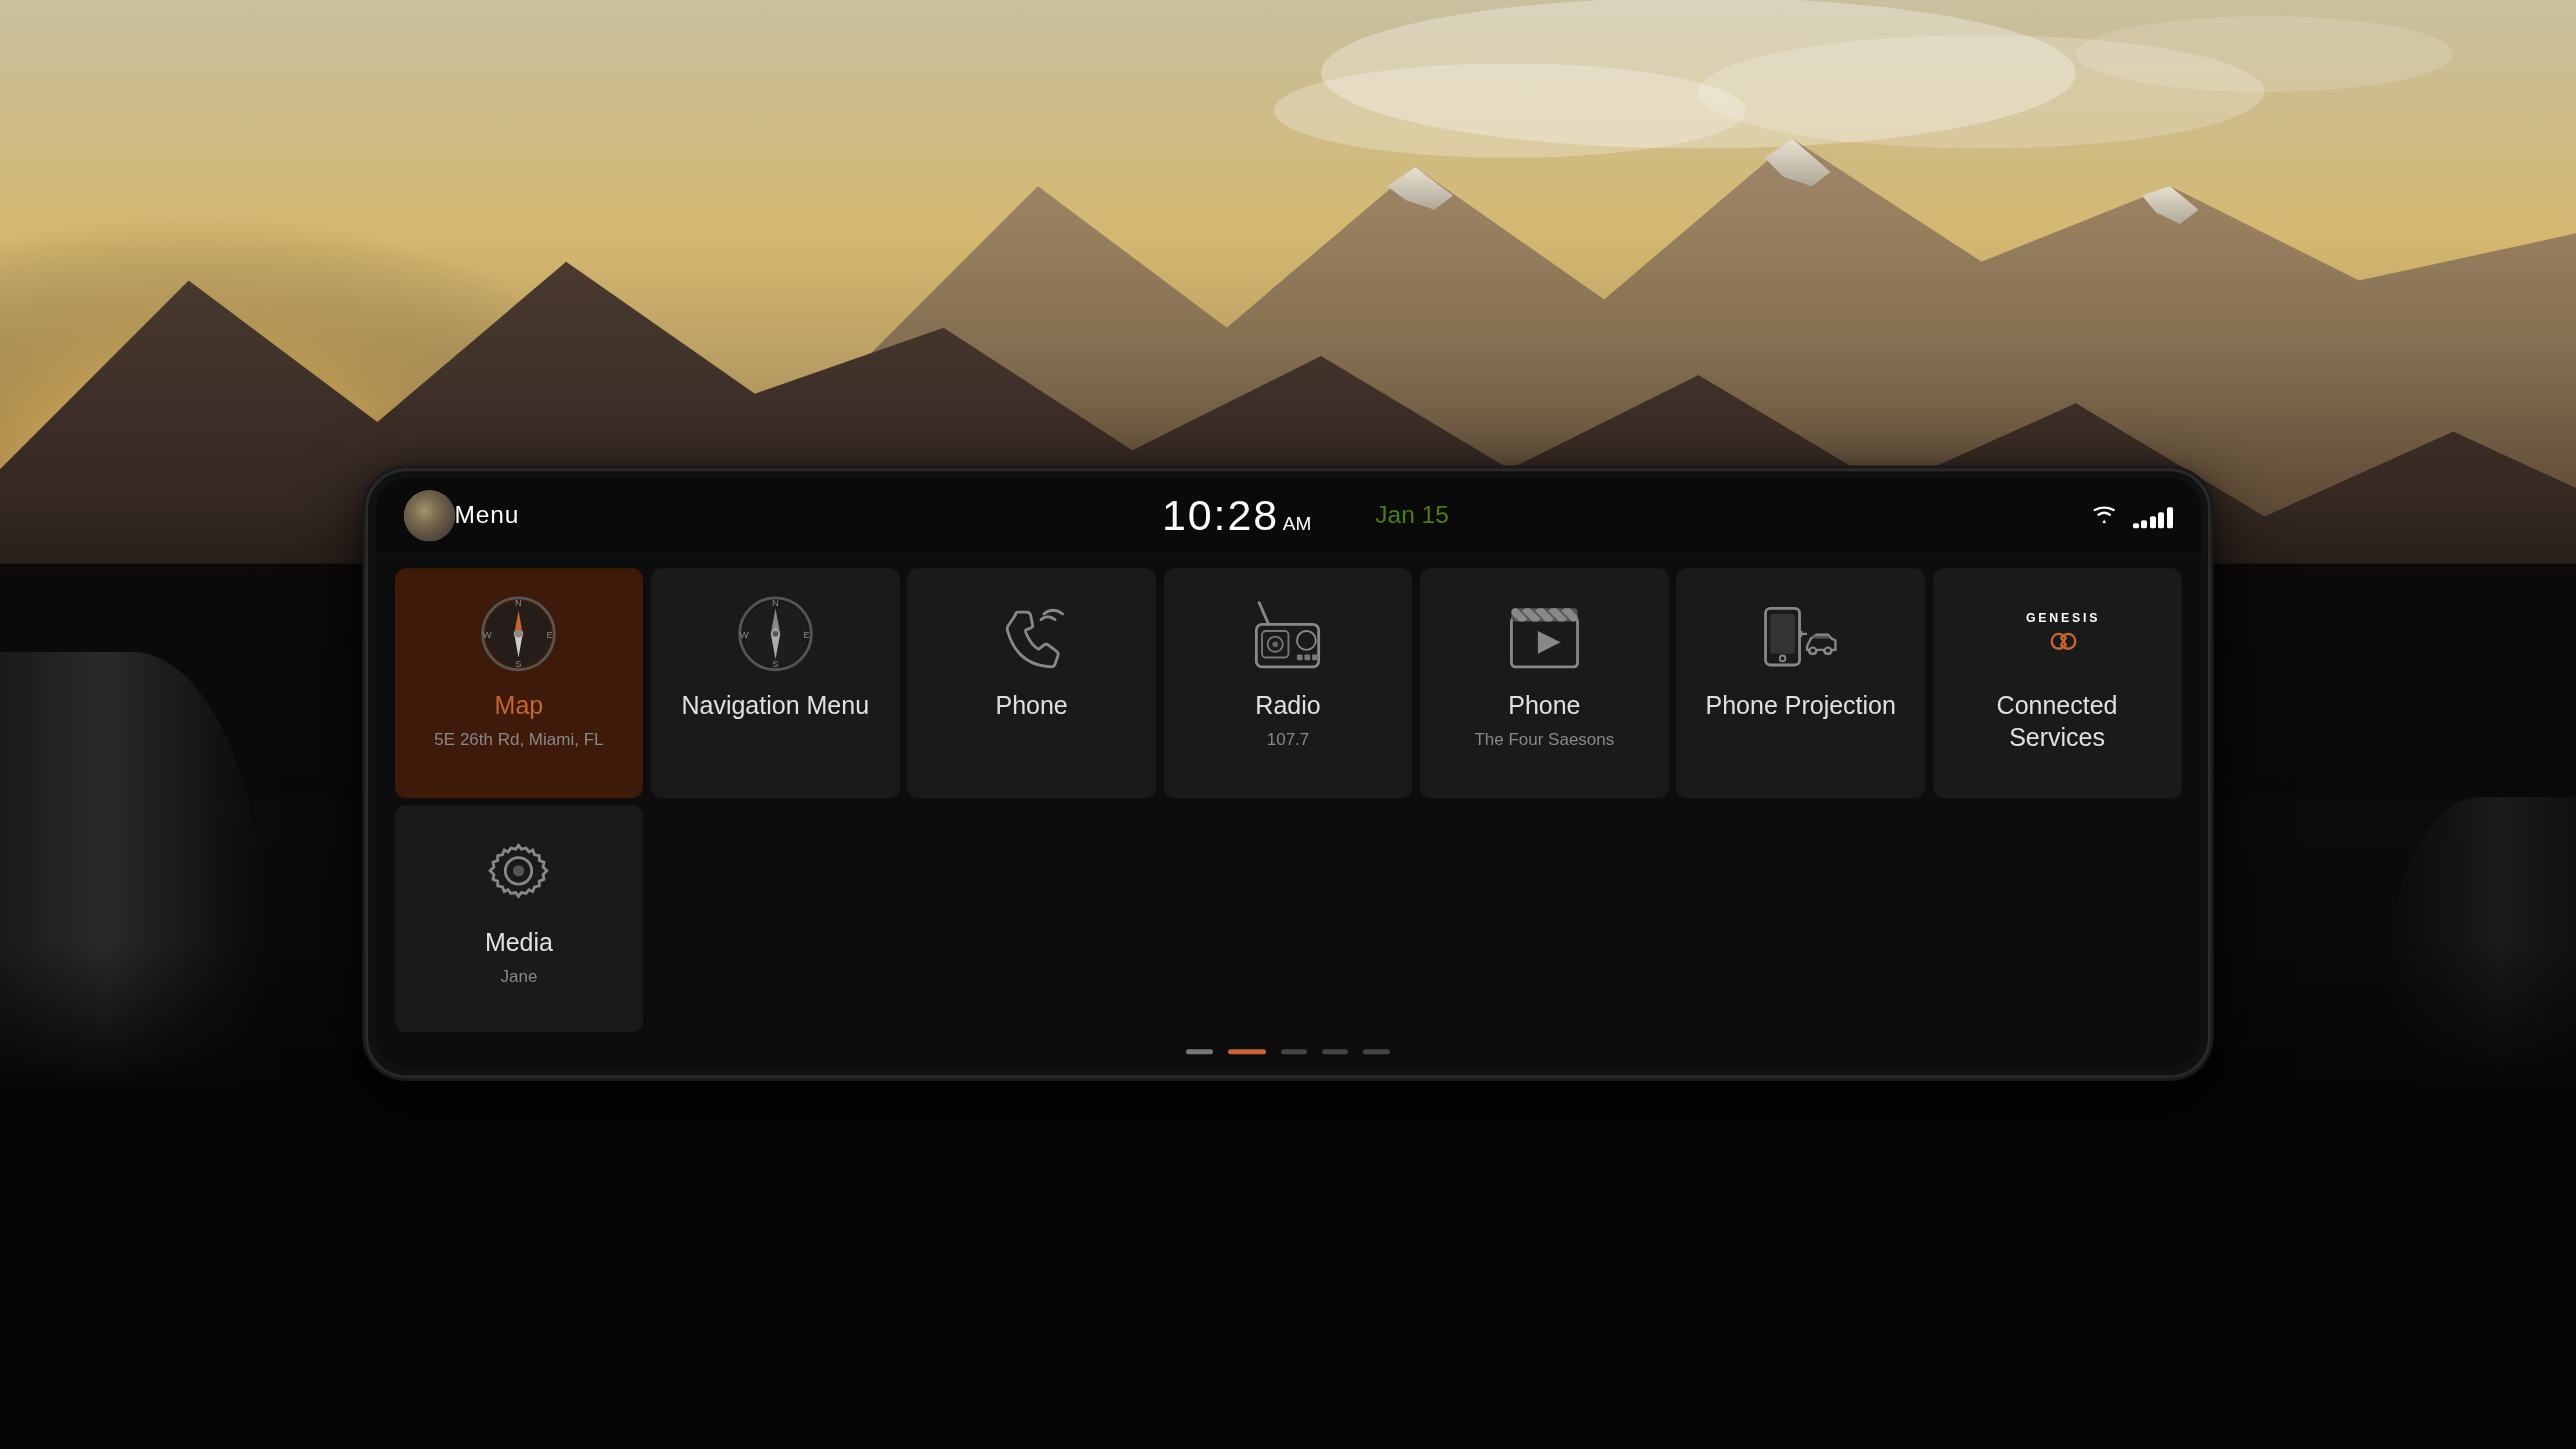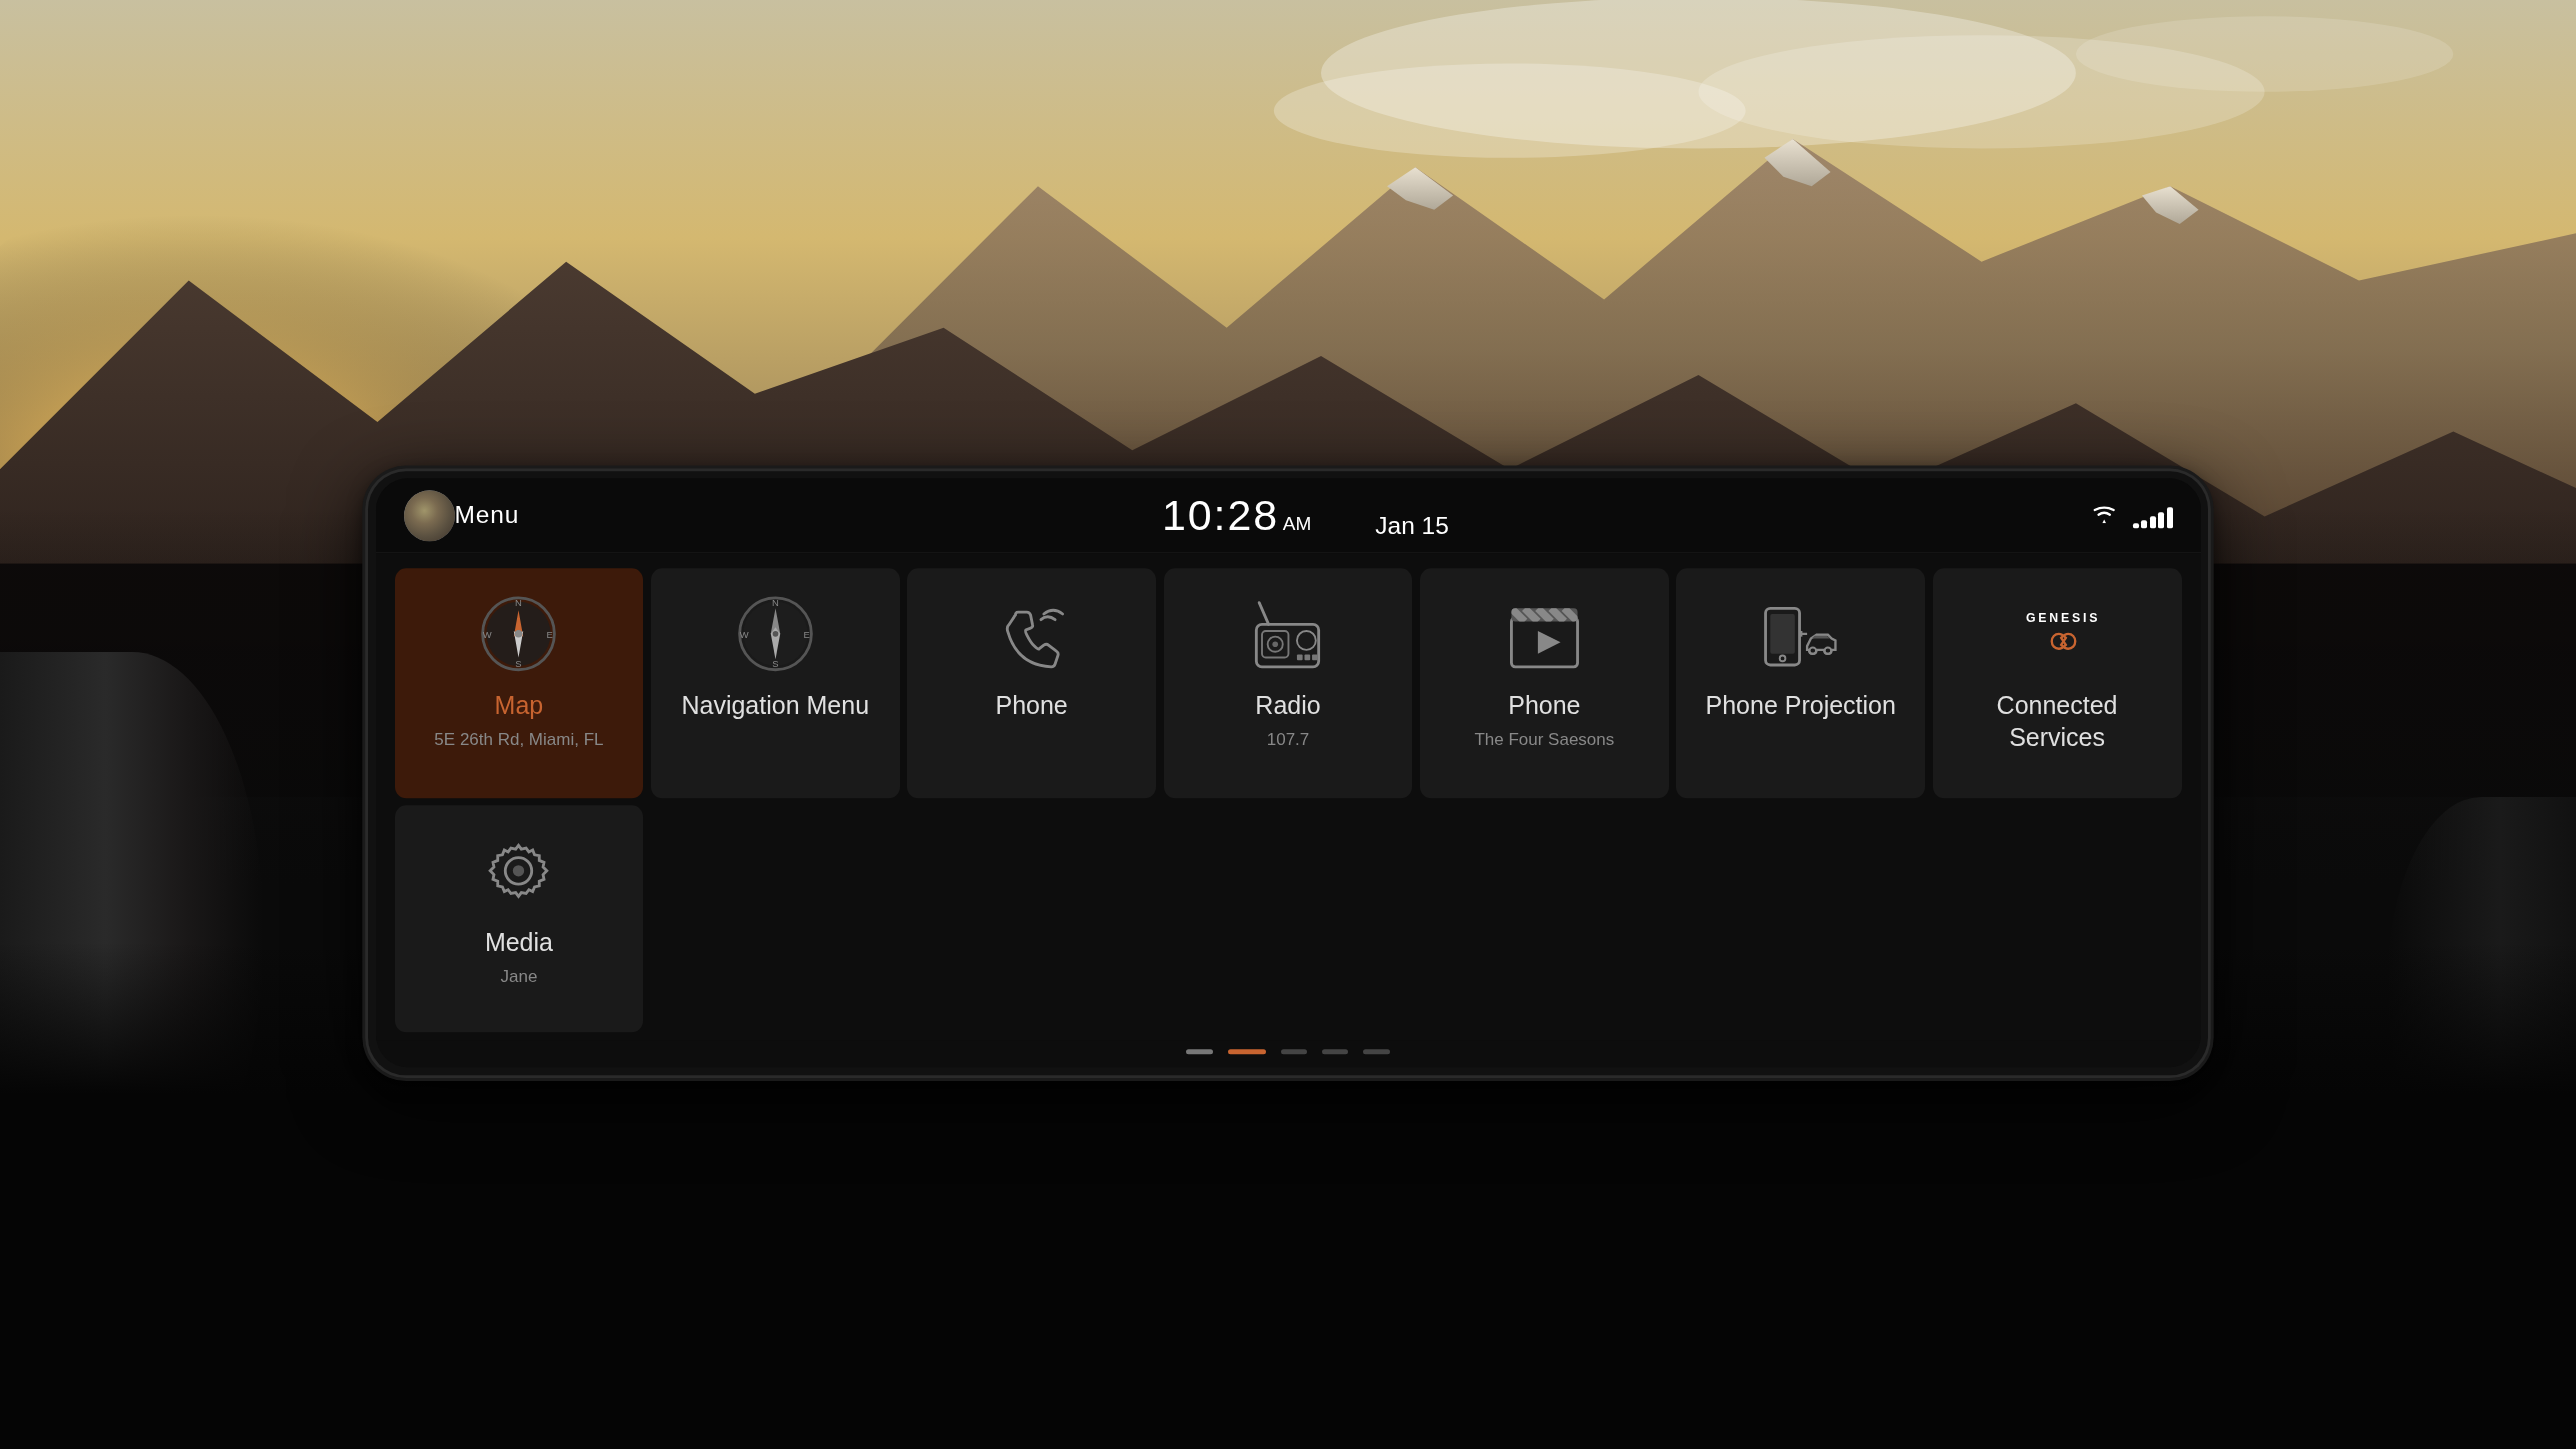--- a/index.html
+++ b/index.html
@@ -120,21 +120,21 @@
 
     .menu-title {
       color: #ffffff;
       font-size: 24.5px;
       font-weight: 400;
       letter-spacing: 0.9px;
     }
 
     .header-center {
       display: flex;
-      align-items: flex-end;
+      align-items: center;
       gap: 35px;
     }
 
     .time-display {
       display: flex;
       align-items: baseline;
       gap: 3.8px;
     }
 
     .time-main {
@@ -144,21 +144,21 @@
       letter-spacing: 1.9px;
     }
 
     .time-ampm {
       color: #ffffff;
       font-size: 19px;
       font-weight: 400;
     }
 
     .date-display {
-      color: #ffffff;
+      color: #4d7c0f;
       font-size: 24.5px;
       font-weight: 300;
       margin-left: 29px;
     }
 
     .header-right {
       display: flex;
       align-items: center;
       gap: 11.3px;
     }

